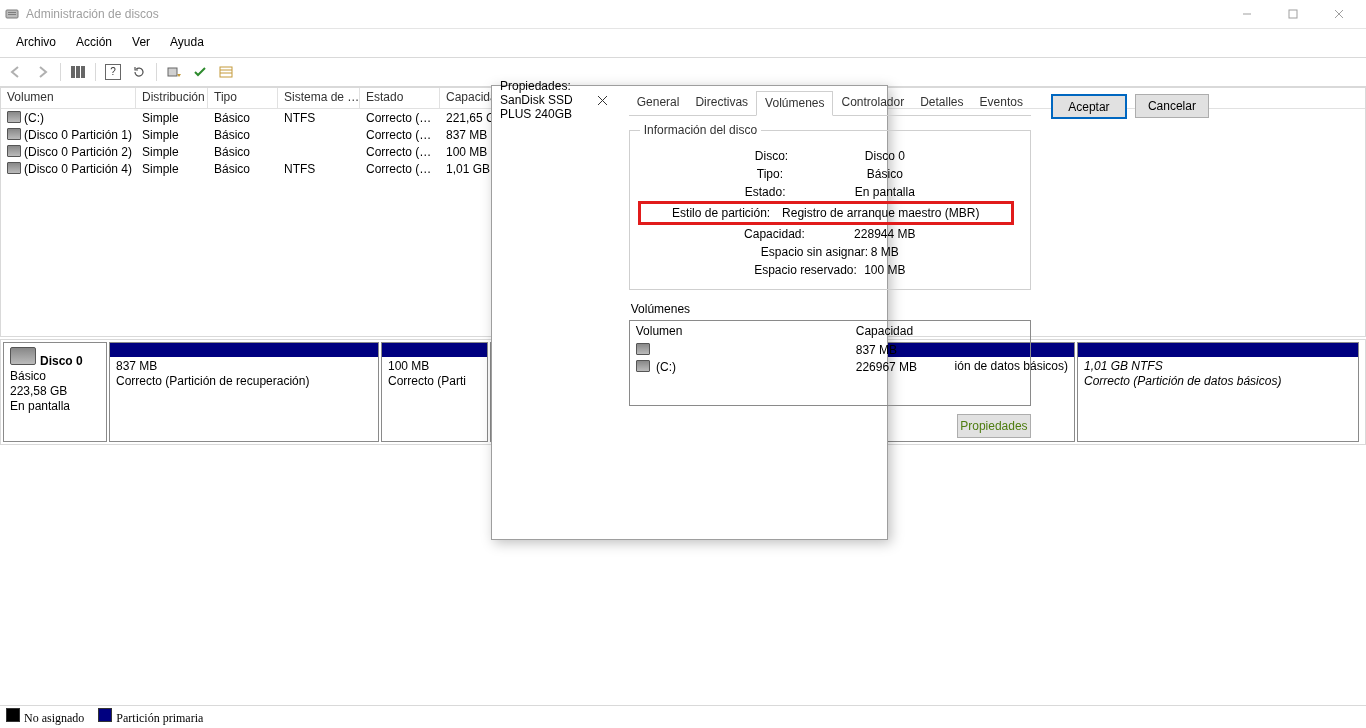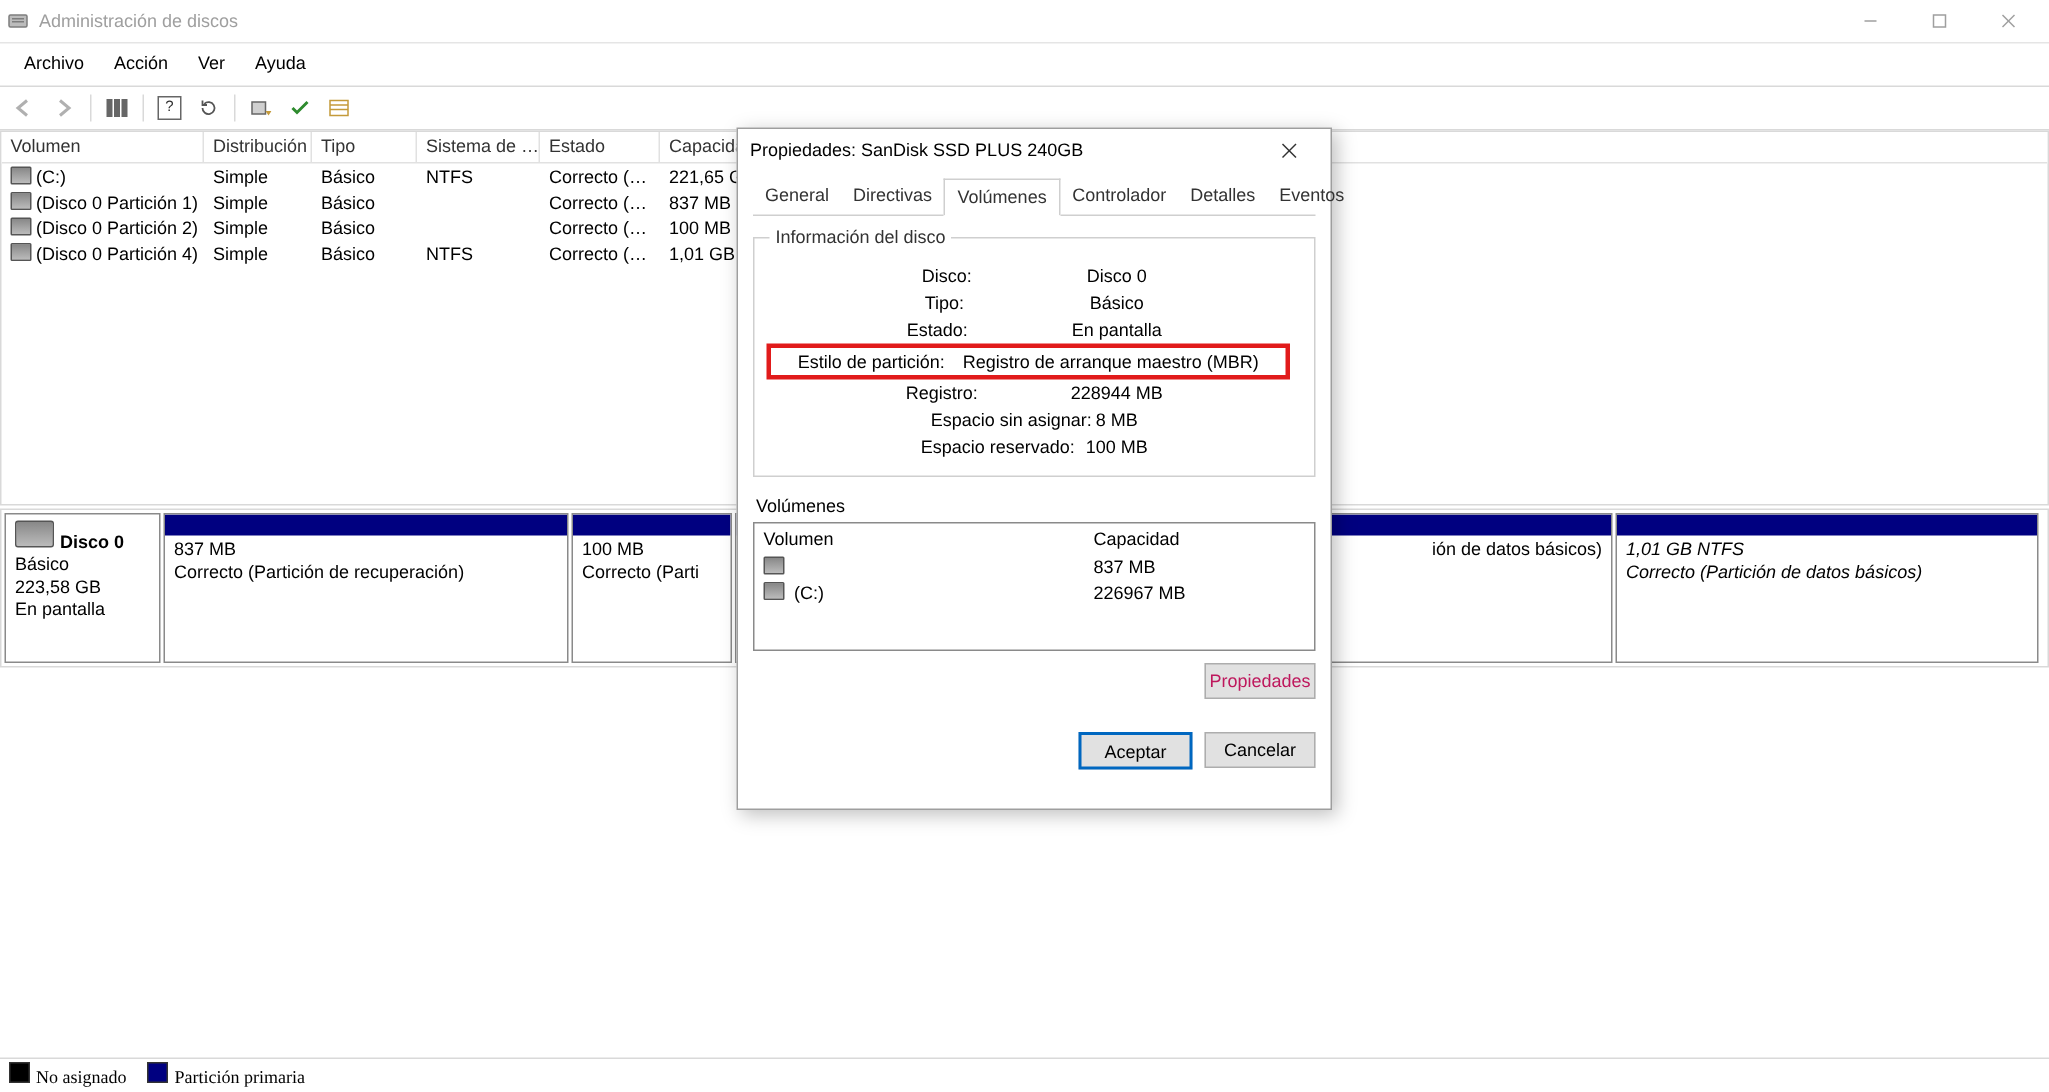--- a/index.html
+++ b/index.html
@@ -178,21 +178,21 @@
   
   .dialog {
     position: absolute;
     left: 491px;
     top: 85px;
     width: 395px;
     height: 453px;
     background:#fff;
     border: 1px solid #9e9e9e;
     box-shadow: 3px 3px 12px rgba(0,0,0,.25);
-    display:flex; flex-direction:column;
+    display:flex; flex-direction:row;
   }
   .dlg-title {
     height: 28px; display:flex; align-items:center; padding:0 8px;
     font-size:12px;
   }
   .dlg-close {
     margin-left:auto; width:40px;height:28px;display:flex;align-items:center;justify-content:center;font-size:14px;
   }
   .dlg-body { padding: 4px 10px 0 10px; flex:1; }
   .tabs { display:flex; border-bottom:1px solid #cfcfcf; font-size:12px; }
@@ -228,21 +228,21 @@
   .vol-box-row div:first-child { width: 220px; }
   .dlg-btns {
     display:flex; justify-content:flex-end; gap:8px;
     padding: 8px 10px 26px;
   }
   .btn {
     min-width:72px;height:22px;border:1px solid #adadad;background:#e1e1e1;
     font-size:12px;display:flex;align-items:center;justify-content:center;
   }
   .btn.primary { border:2px solid #0067c0; height:21px;}
-  .btn.disabled { color:#be185d; }
+  .btn.disabled { color:#4d7c0f; }
   .prop-row { display:flex; justify-content:flex-end; padding-top:8px; }
 </style>
 </head>
 <body>
 
 <div class="main-window">
 
   <div class="titlebar">
     <span class="title-icon">
       <svg width="14" height="14" viewBox="0 0 14 14">
@@ -438,21 +438,21 @@
           </div>
           <div class="kv">
             <span class="k">Estado:</span>
             <span>En pantalla</span>
           </div>
           <div class="kv highlight">
             <span class="k">Estilo de partición:</span>
             <span>Registro de arranque maestro (MBR)</span>
           </div>
           <div class="kv">
-            <span class="k">Registro:</span>
+            <span class="k">Capacidad:</span>
             <span>228944 MB</span>
           </div>
           <div class="kv">
             <span class="k">Espacio sin asignar:</span>
             <span>8 MB</span>
           </div>
           <div class="kv">
             <span class="k">Espacio reservado:</span>
             <span>100 MB</span>
           </div>

